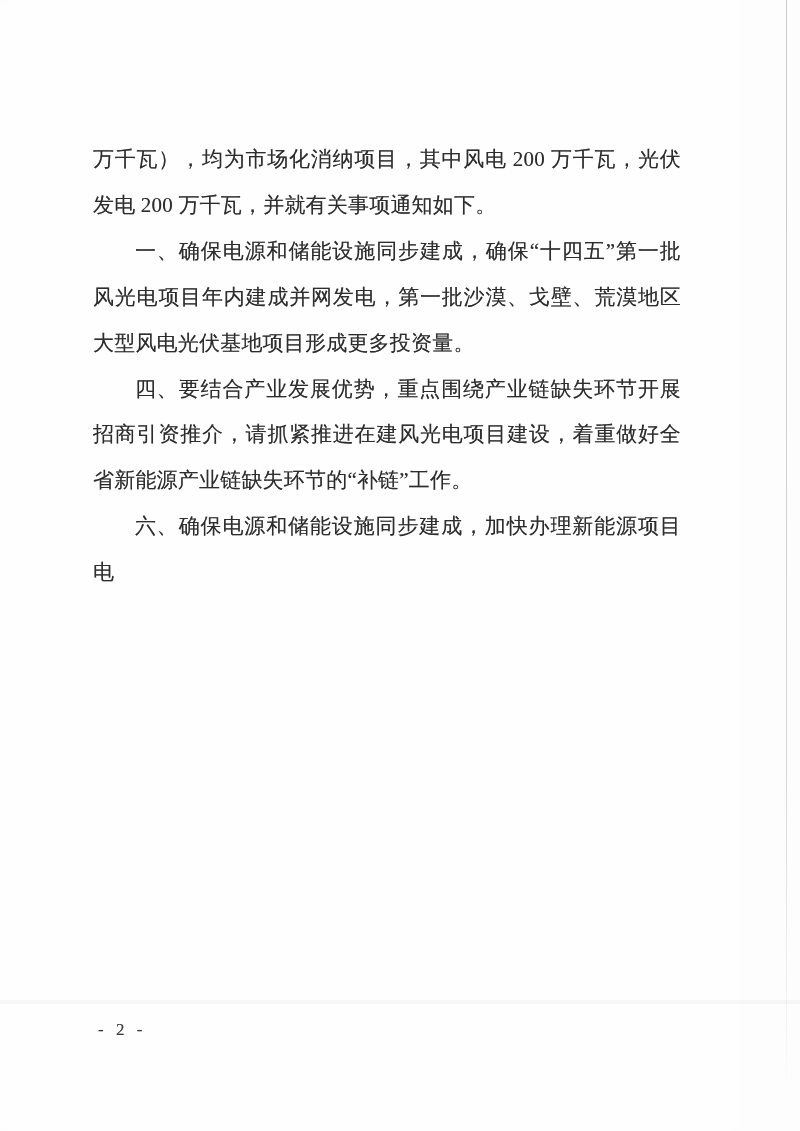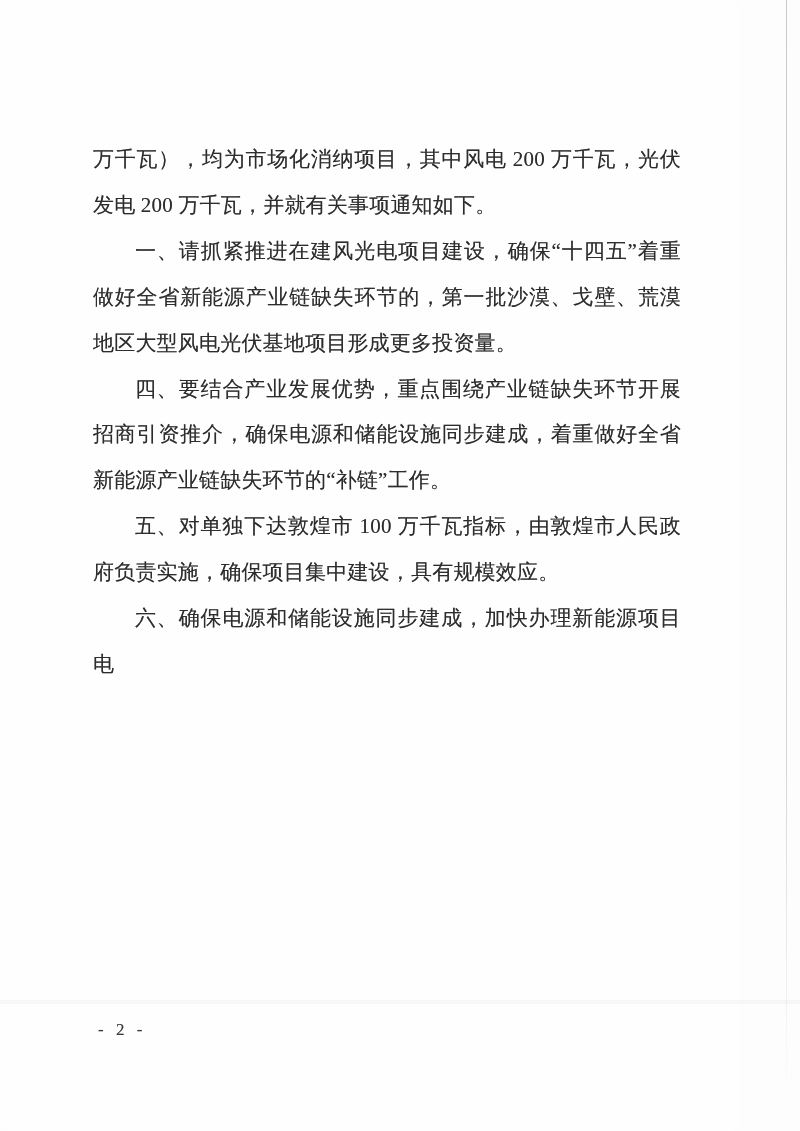--- a/index.html
+++ b/index.html
@@ -74,23 +74,22 @@
     text-shadow: 0 0 0.5px rgba(60,60,60,0.5);
   }
 </style>
 </head>
 <body>
 
 <div class="scan-page">
 
   <div class="doc-body">
     <p class="continuation">万千瓦），均为市场化消纳项目，其中风电 200 万千瓦，光伏发电 200 万千瓦，并就有关事项通知如下。</p>
-    <p>一、请抓紧推进在建风光电项目建设，确保“十四五”着重做好全省新能源产业链缺失环节的，第一批沙漠、戈壁、荒漠地区大型风电光伏基地项目形成更多投资量。</p>
-    <p>四、要结合产业发展优势，重点围绕产业链缺失环节开展招商引资推介，确保电源和储能设施同步建成，着重做好全省新能源产业链缺失环节的“补链”工作。</p>
-    <p>五、对单独下达敦煌市 100 万千瓦指标，由敦煌市人民政府负责实施，确保项目集中建设，具有规模效应。</p>
+    <p>一、确保电源和储能设施同步建成，确保“十四五”第一批风光电项目年内建成并网发电，第一批沙漠、戈壁、荒漠地区大型风电光伏基地项目形成更多投资量。</p>
+    <p>四、要结合产业发展优势，重点围绕产业链缺失环节开展招商引资推介，请抓紧推进在建风光电项目建设，着重做好全省新能源产业链缺失环节的“补链”工作。</p>
     <p>六、确保电源和储能设施同步建成，加快办理新能源项目电</p>
   </div>
 
   <div class="page-number">- 2 -</div>
 
   <div class="scan-edge"></div>
   <div class="scan-band"></div>
 
 </div>
 

